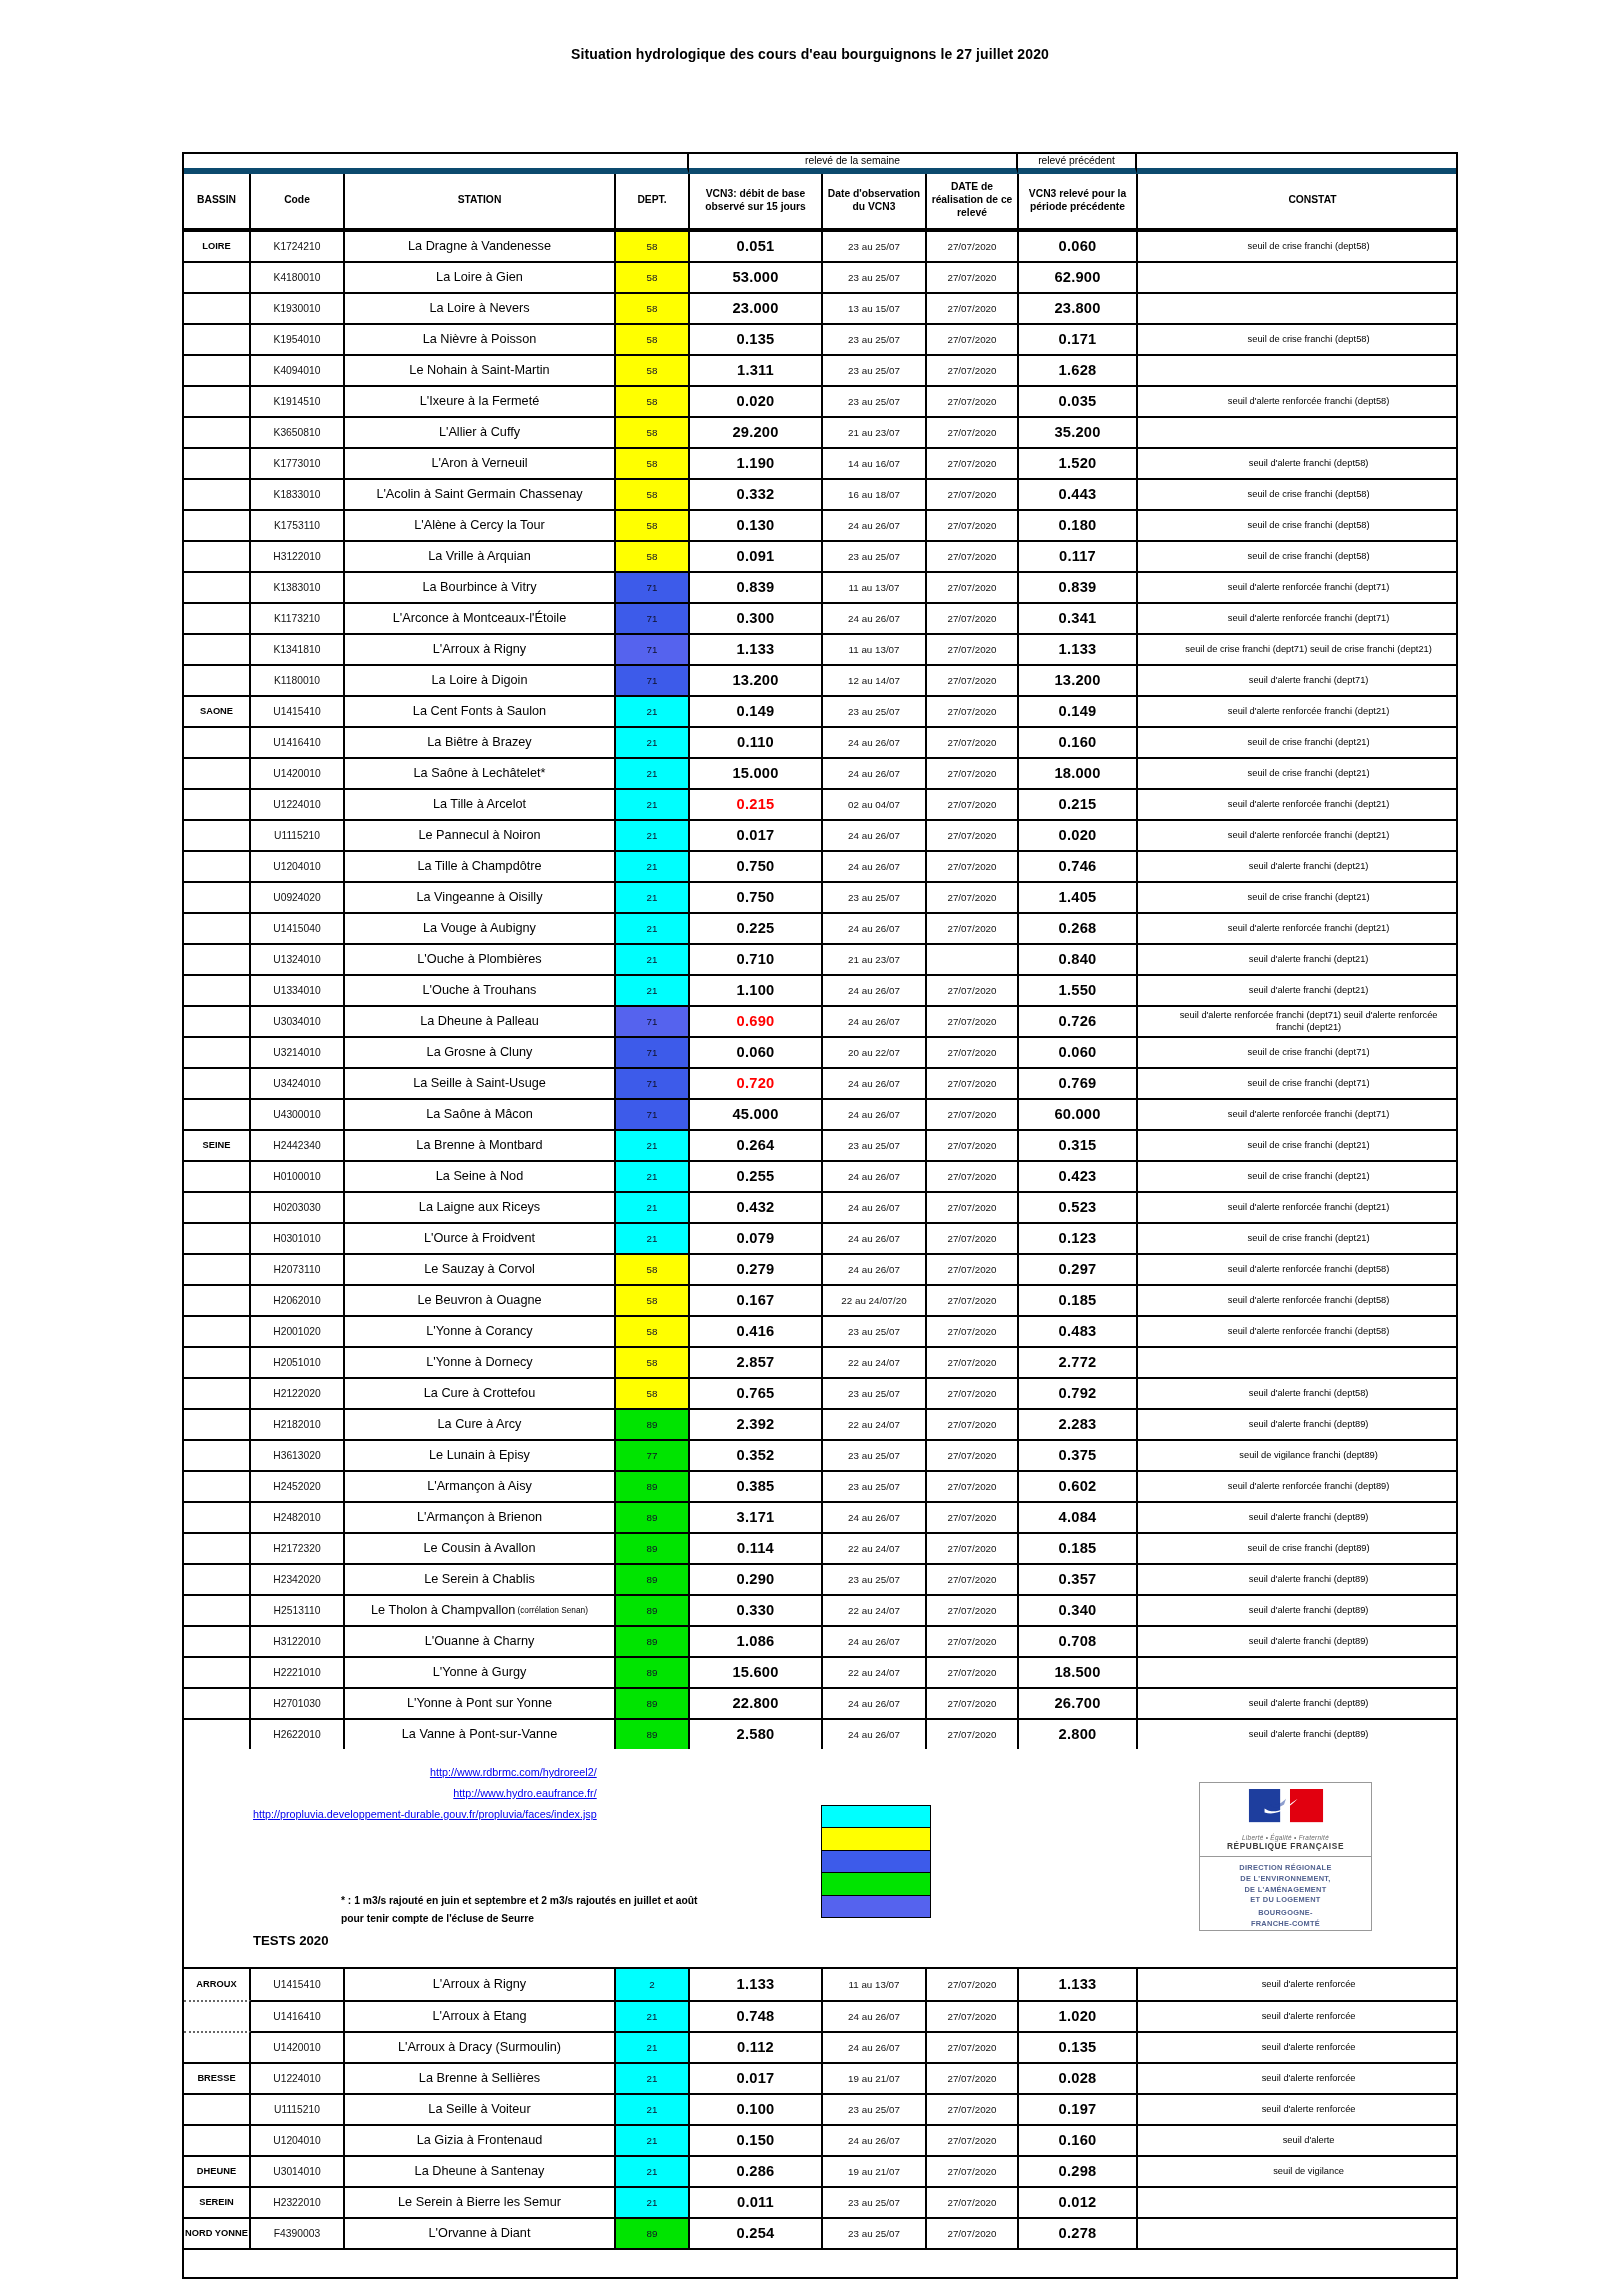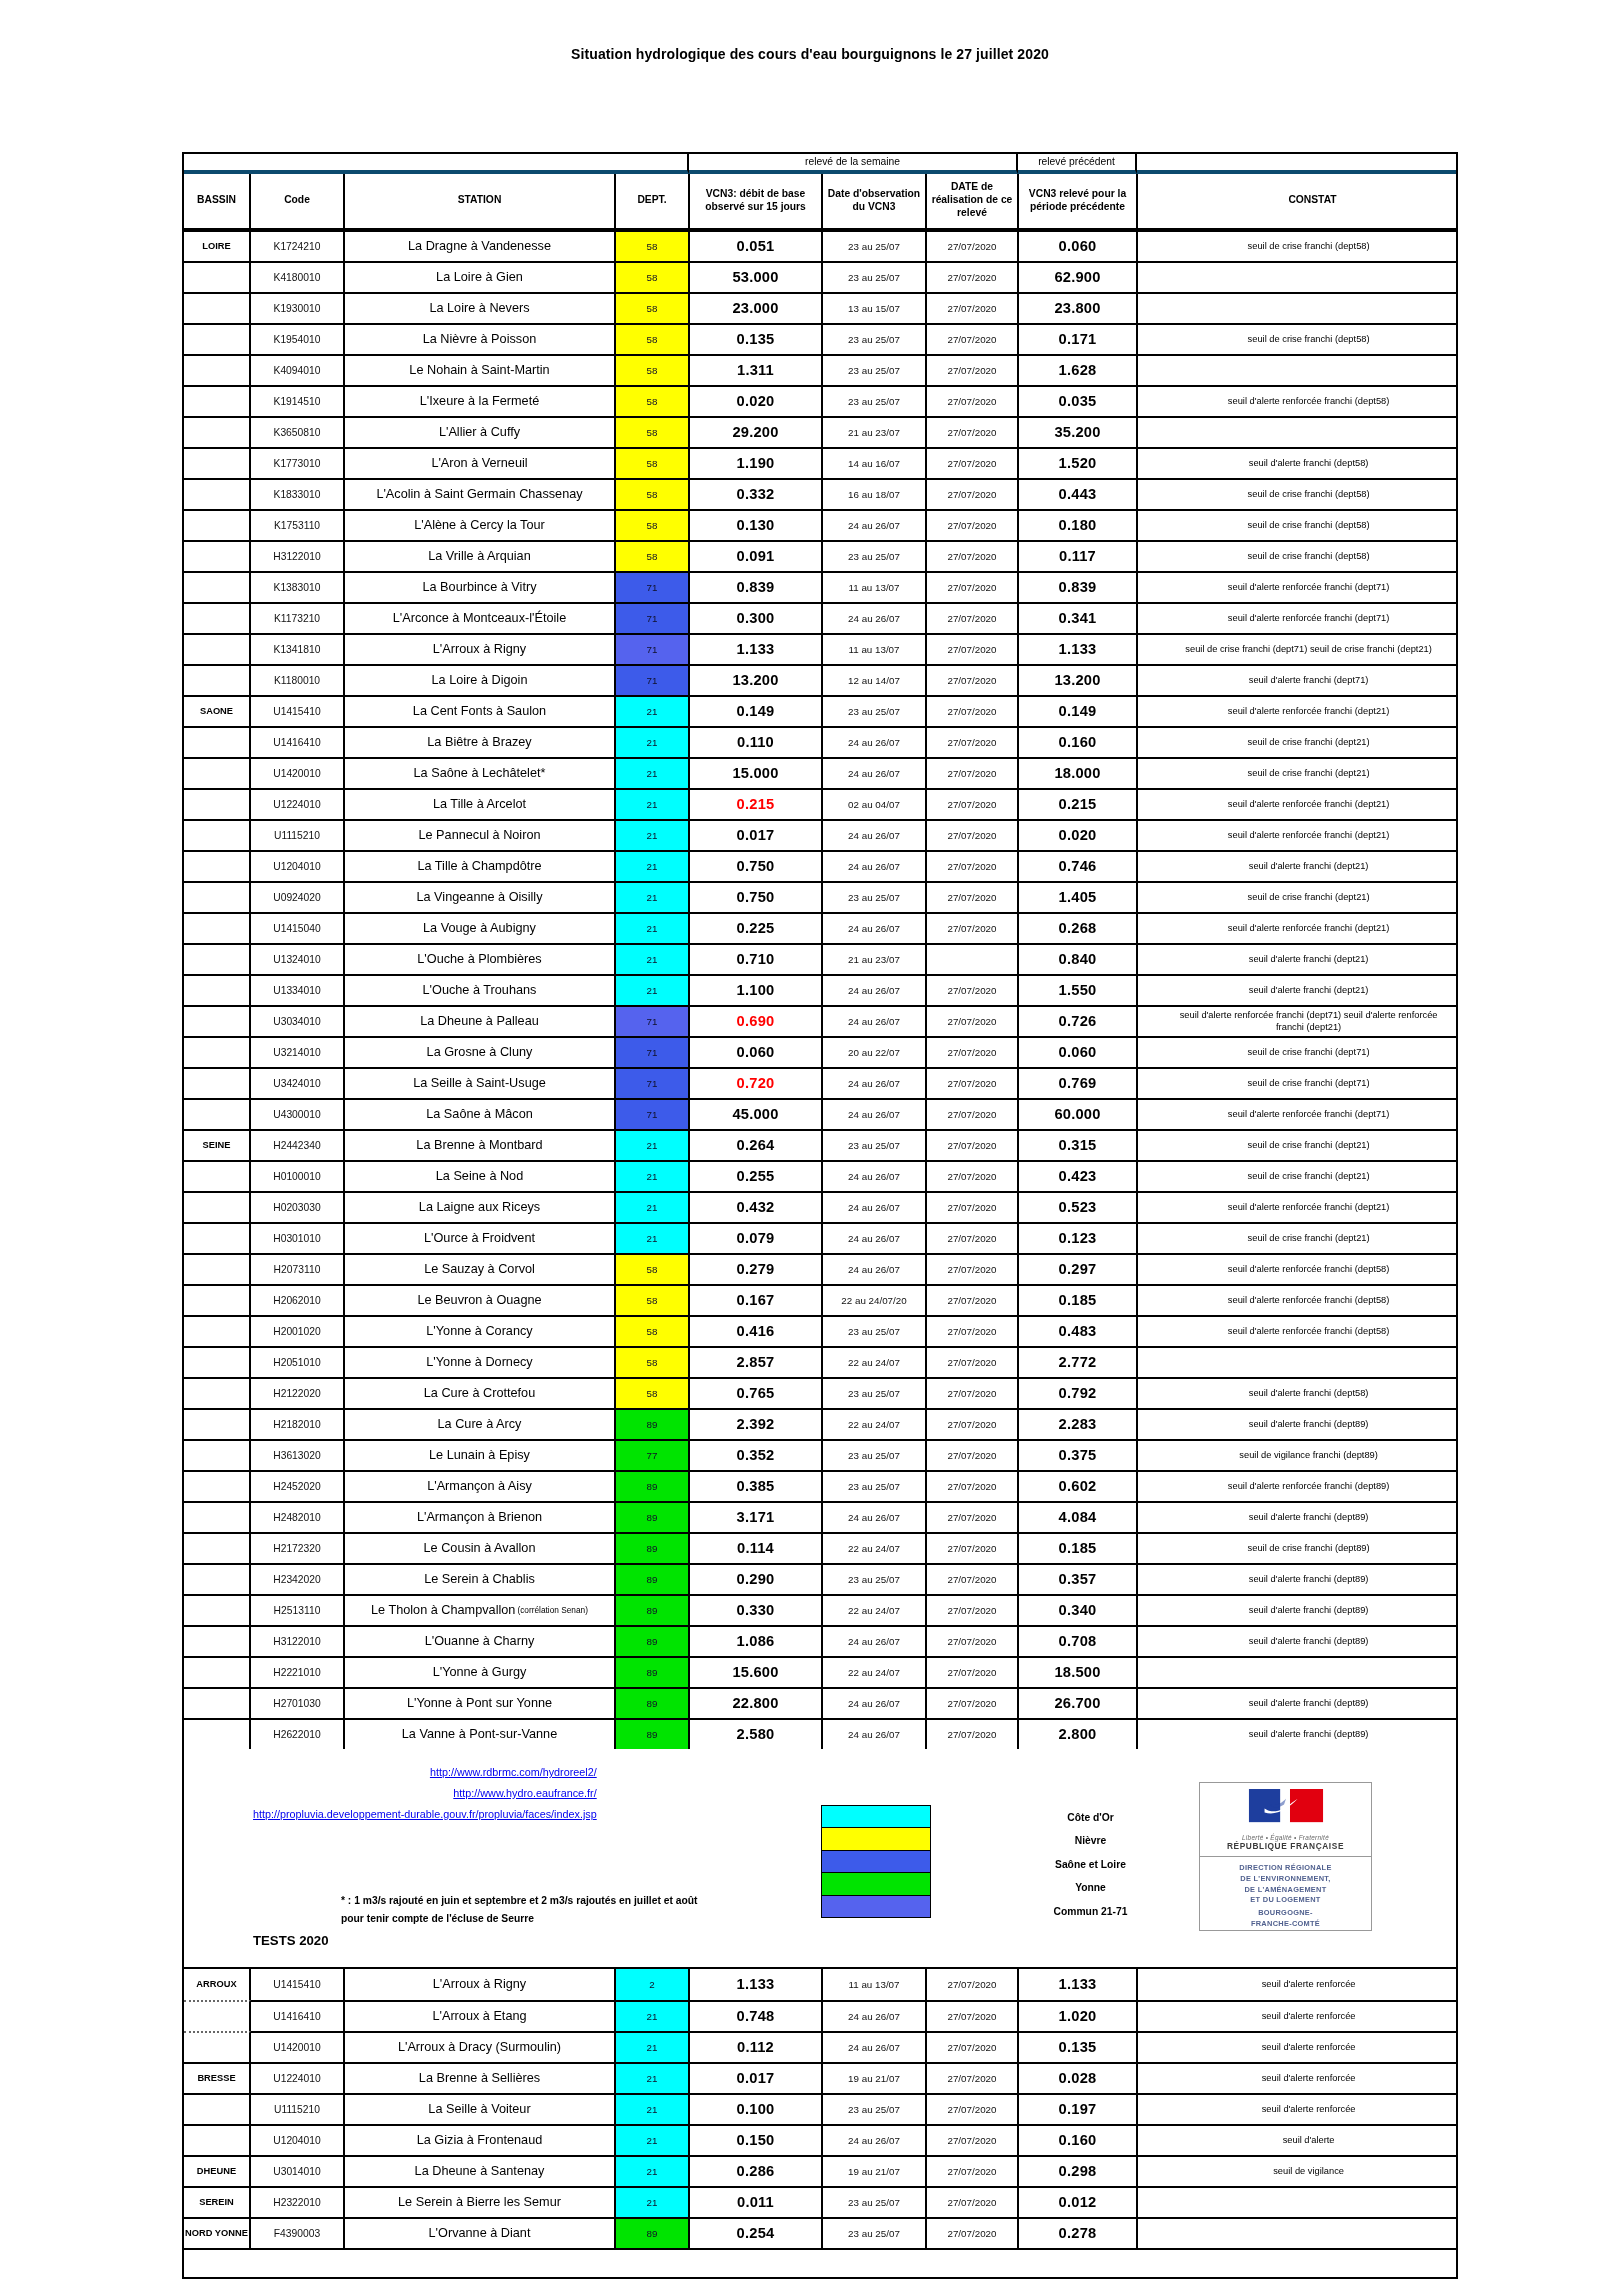--- a/index.html
+++ b/index.html
@@ -12,21 +12,21 @@
     font-size:14px;font-weight:bold;letter-spacing:0.1px;}
   .frame{position:absolute;left:182px;top:152px;width:1276px;
     border:2.9px solid #000;box-sizing:border-box;background:#fff;}
   .grid{display:grid;}
   .cols{grid-template-columns:67px 94px 271px 74px 133px 104px 92px 119px 1fr;}
   .band-cols{grid-template-columns:505px 329px 119px 1fr;}
   .cell{border-right:2px solid #000;box-sizing:border-box;display:flex;
     align-items:center;justify-content:center;text-align:center;overflow:hidden;}
   .grid .cell:last-child{border-right:none;padding-left:33px;}
   .band{height:19.6px;}
-  .band .cell{font-size:10.3px;border-bottom:4px solid #0c4a6e;}
+  .band .cell{font-size:10.3px;border-bottom:6px solid #0c4a6e;}
   .header{min-height:56px;}
   .header .cell{font-weight:bold;font-size:10.3px;line-height:1.25;padding:2px;
     border-bottom:2.9px solid #000;flex-direction:column;}
   .h-bassin,.h-code{font-size:9.8px;}
   .h-station{font-size:13.7px;}
   .h-dept{font-size:10.8px;}
   .trow{min-height:31px;}
   .trow .cell{border-top:2px solid #000;}
   .rows-main > .trow:first-child .cell{border-top-width:2.9px;}
   .rows-tests > .trow:first-child .cell{border-top:none;}
@@ -636,27 +636,20 @@
       <a href="#">http://www.hydro.eaufrance.fr/</a>
       <a href="#">http://propluvia.developpement-durable.gouv.fr/propluvia/faces/index.jsp</a>
     </div>
     <div class="legend-swatches">
         <div class="swatch" style="background: rgb(0, 255, 255);"></div>
         <div class="swatch" style="background: rgb(255, 255, 0);"></div>
         <div class="swatch" style="background: rgb(61, 91, 234);"></div>
         <div class="swatch" style="background: rgb(0, 228, 0);"></div>
         <div class="swatch" style="background: rgb(85, 99, 238);"></div>
       </div>
-    <div class="legend-labels">
-        <div class="legend-label">Côte d'Or</div>
-        <div class="legend-label">Nièvre</div>
-        <div class="legend-label">Saône et Loire</div>
-        <div class="legend-label">Yonne</div>
-        <div class="legend-label">Commun 21-71</div>
-      </div>
     <div class="note-text">
       <div>* : 1 m3/s rajouté en juin et septembre et 2 m3/s rajoutés en juillet et août</div>
       <div>pour tenir compte de l'écluse de Seurre</div>
     </div>
     <div class="tests-label">TESTS 2020</div>
 
     <div class="logo">
       <div class="logo-top">
         <svg width="90" height="39" viewBox="0 0 92 40">
           <rect x="8" y="0" width="32" height="34" fill="#1E3E9E"></rect>

